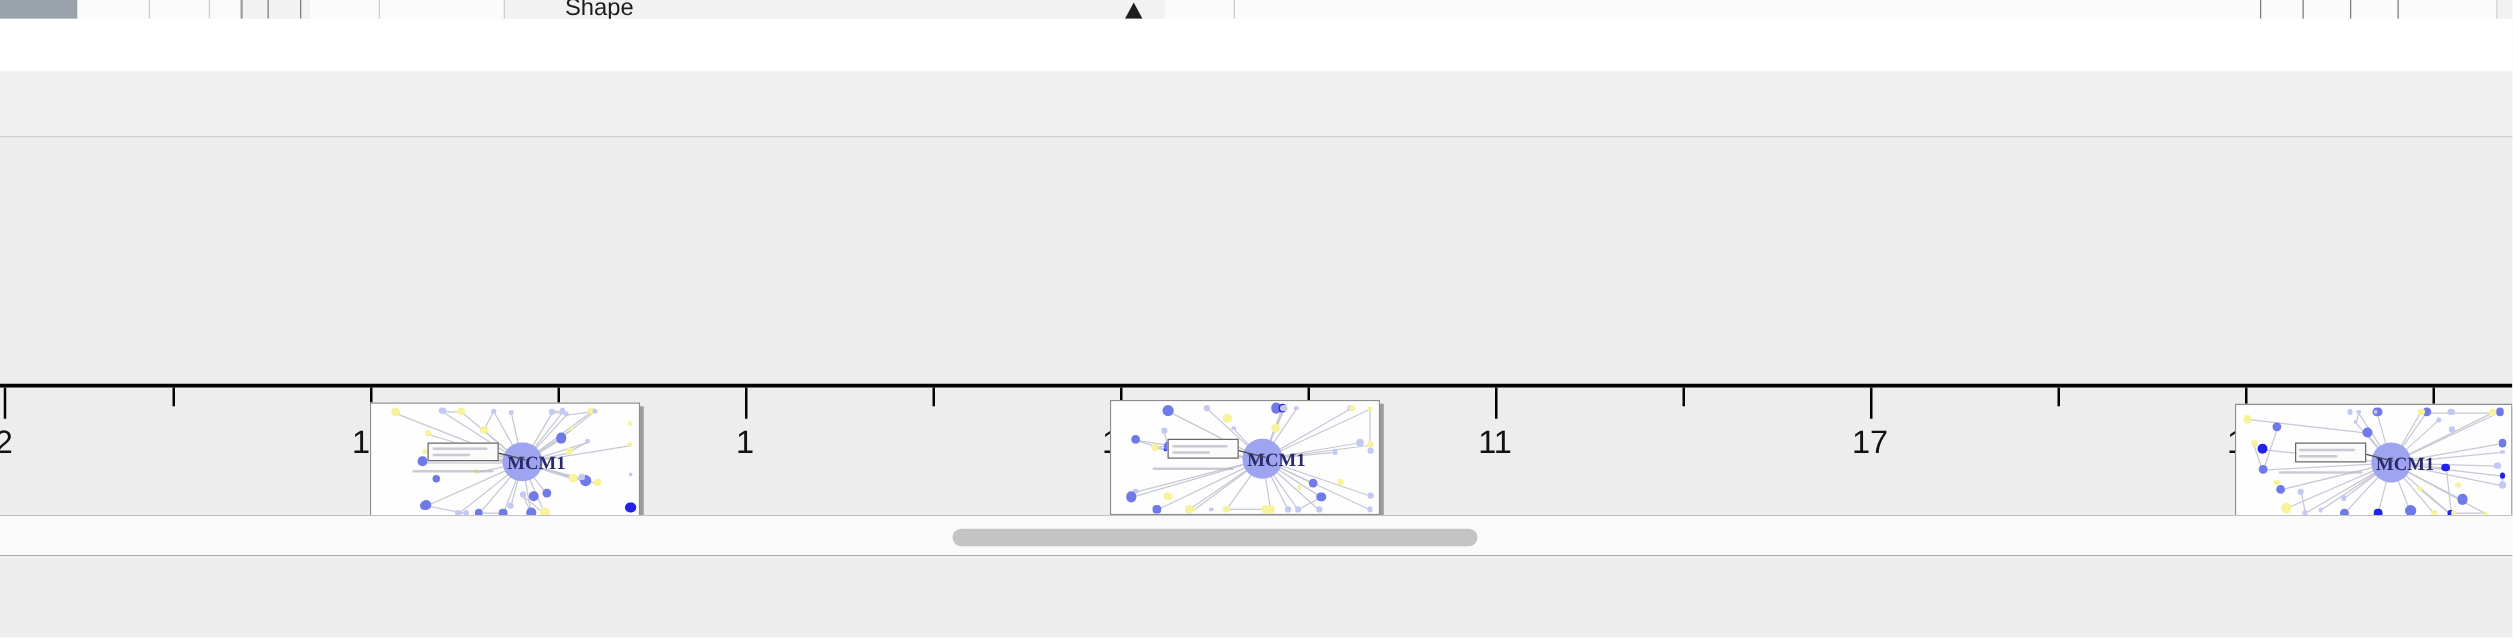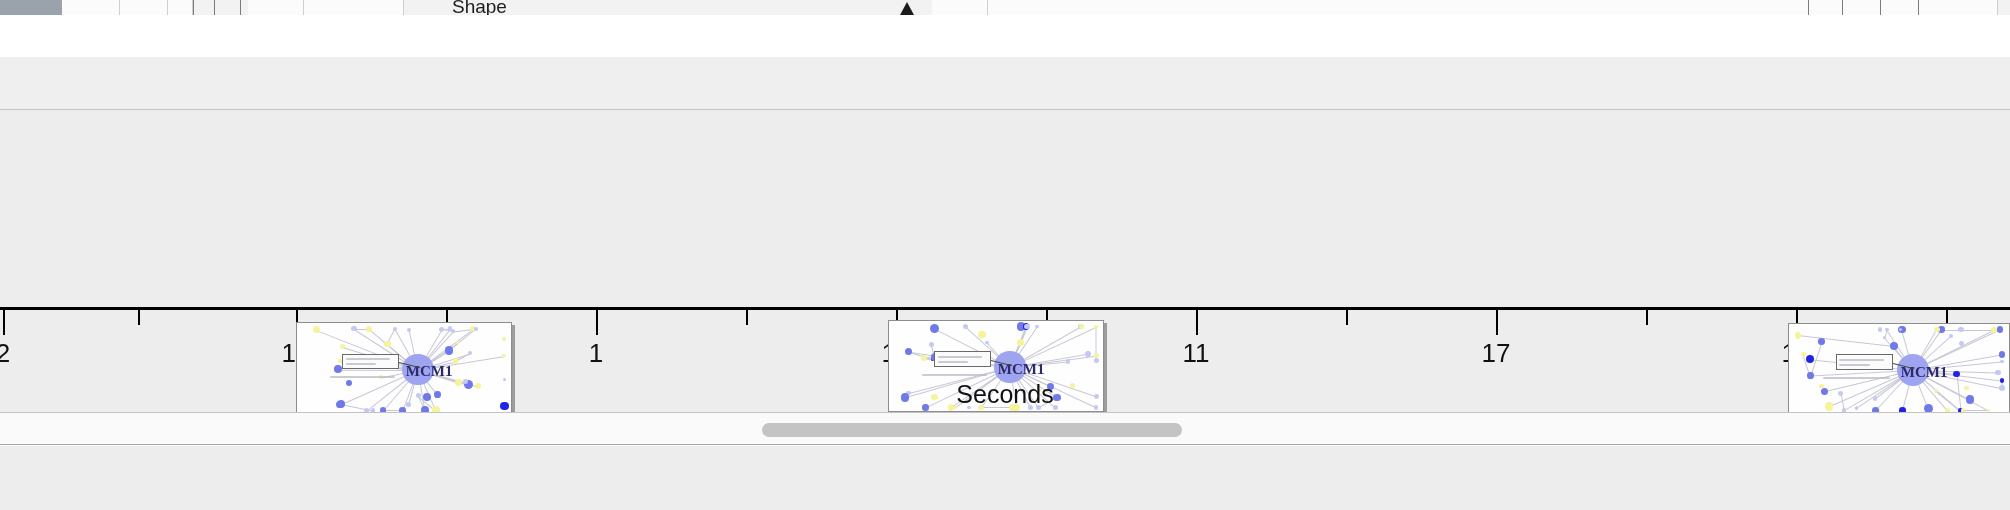--- a/index.html
+++ b/index.html
@@ -478,21 +478,20 @@
             <div class="hub" style="left: 108.336px; top: 30.016px; width: 31.968px; height: 31.968px;"></div>
             <div class="hub-label" style="left: 111.852px; top: 39.6064px; font-size: 15px;">MCM1</div>
             <div class="callout" style="left: 46.62px; top: 30.36px; width: 57.72px; height: 15.64px;"></div>
             <div class="blurtext" style="left: 49.95px; top: 34.5px; width: 45.51px; height: 2px;"></div>
             <div class="blurtext" style="left: 49.95px; top: 39.56px; width: 31.08px; height: 2px;"></div>
             <div class="callout-line" style="left: 104.34px; top: 38.64px; width: 22.2px; transform: rotate(14deg); transform-origin: 0px 50%;"></div>
             <div class="blurtext" style="left: 34.41px; top: 52.9px; width: 66.6px; height: 2px;"></div>
           </div>
         </div>
       </div>
-    <div class="axis-title">Seconds</div>
   </div>
 
   <div class="scroll-track"></div>
   <div class="scroll-thumb"></div>
 
   <div class="playbar">
     
     
     
     

